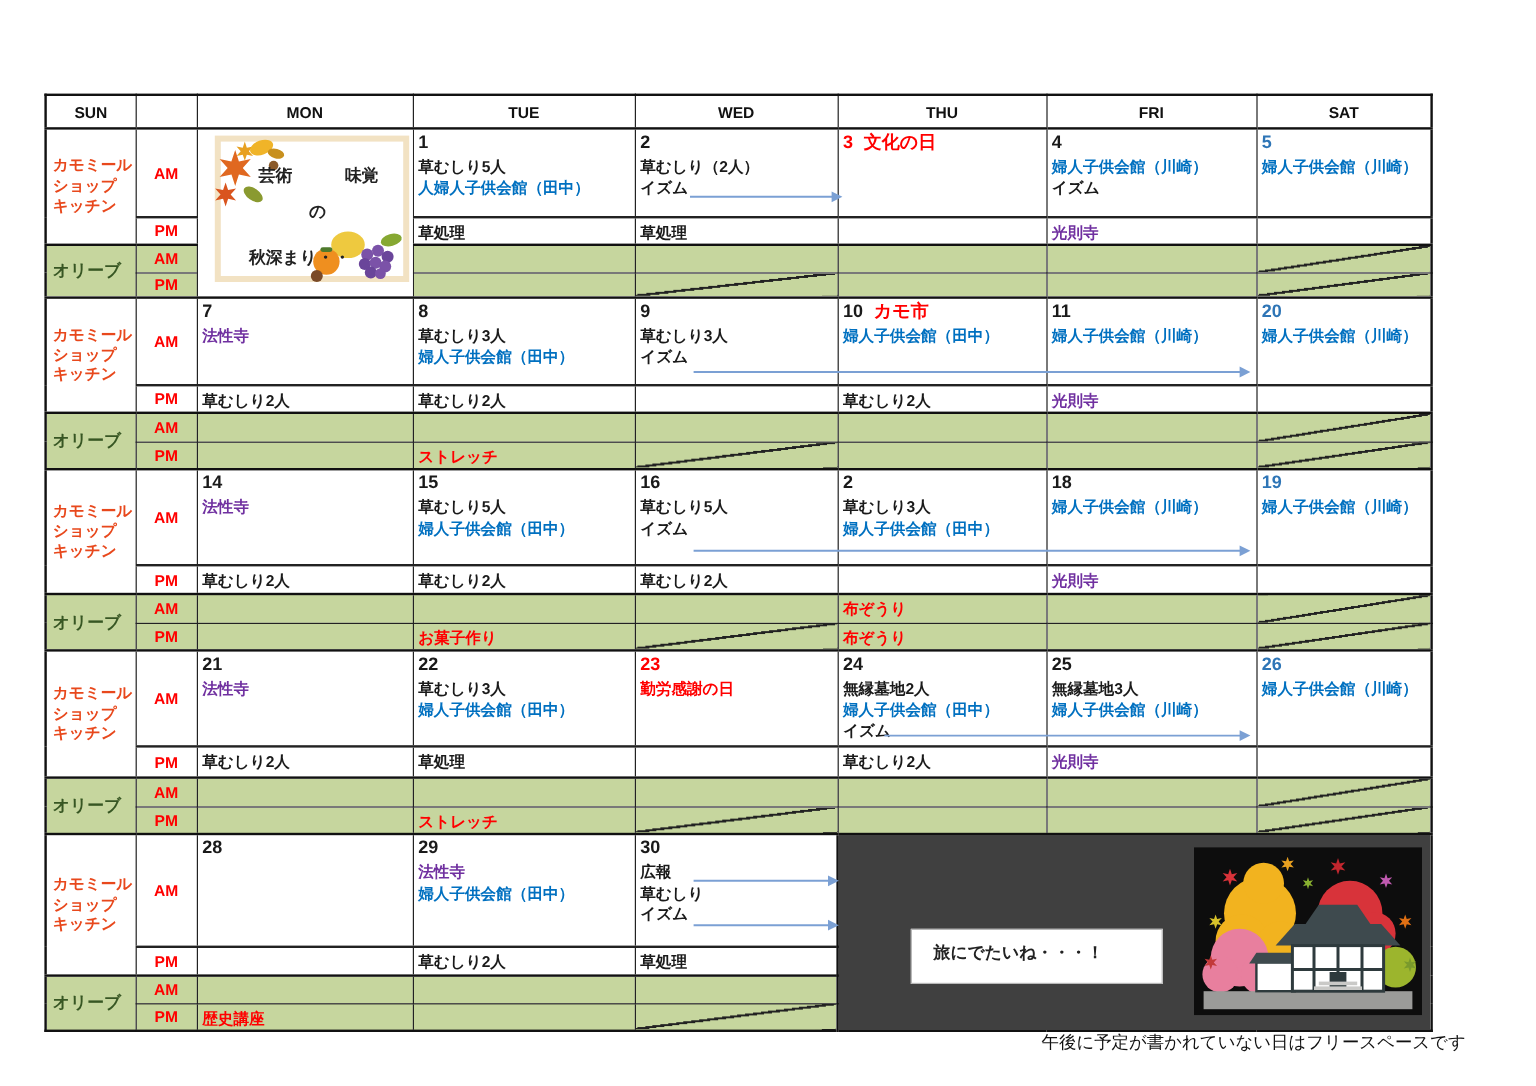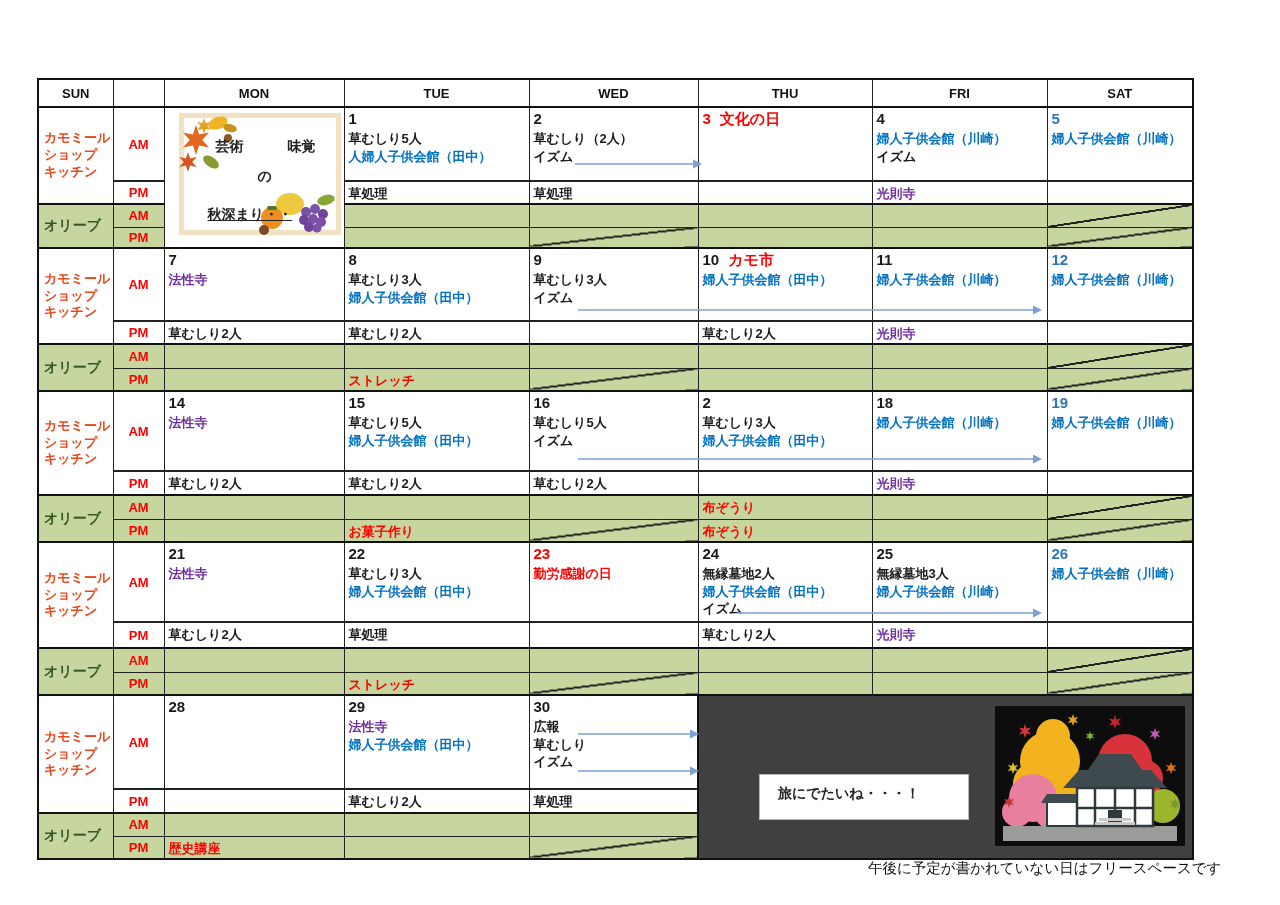--- a/index.html
+++ b/index.html
@@ -29,21 +29,21 @@
   .line{padding:0 4px;font-size:13px;font-weight:bold;line-height:1.35;}
   td .line:first-child{padding-top:3px;}
   .am-cell .day + .line{margin-top:3px;}
   .c-k{color:#1a1a1a}.c-b{color:var(--blue_text)}.c-p{color:var(--purple)}.c-r{color:var(--red)}.c-sb{color:var(--sat_blue)}
   td.moncard{background:#fff;position:relative;margin-left:44px;}
   td.merged{background:#404040;position:relative;border-left:2px solid #111;}
   
   .art-card{position:absolute;left:14px;top:5px;width:162px;height:122px;background:#fff;
     border:5px solid #f2e2c3;box-sizing:border-box;}
   .art-card span{position:absolute;font-size:14px;font-weight:bold;color:#222;}
-  .aw1{left:32px;top:20px;} .aw2{left:104px;top:20px;} .aw3{left:74px;top:50px;} .aw4{left:24px;top:88px;text-decoration:underline;}
+  .aw1{left:32px;top:20px;} .aw2{left:104px;top:20px;} .aw3{left:74px;top:50px;} .aw4{left:24px;top:88px;}
   .art-leaves{position:absolute;left:-6px;top:-6px;} .art-fruits{position:absolute;right:-4px;bottom:-6px;}
   
   .travel-box{position:absolute;left:60px;top:78px;width:210px;height:46px;background:#fff;border:1px solid #b8b8b8;
     font-size:14px;font-weight:bold;color:#222;padding:10px 0 0 18px;box-sizing:border-box;}
   .temple{position:absolute;right:7px;top:10px;}
   
   #arrow-layer{position:absolute;left:0;top:0;pointer-events:none;}
 </style>
 </head>
 <body>
@@ -194,21 +194,21 @@
           </td>
           <td class="am-cell">
             <div class="day"><span class="c-k">10</span><span class="dsuf c-r">カモ市</span></div>
             <div class="line c-b">婦人子供会館（田中）</div>
           </td>
           <td class="am-cell">
             <div class="day"><span class="c-k">11</span></div>
             <div class="line c-b">婦人子供会館（川崎）</div>
           </td>
           <td class="am-cell">
-            <div class="day"><span class="c-sb">12</span></div>
+            <div class="day"><span class="c-sb">20</span></div>
             <div class="line c-b">婦人子供会館（川崎）</div>
           </td>
         </tr>
         <tr class="pm-row" style="height: 23px;">
           <td class="ampm">PM</td>
           <td>
             <div class="line c-k">草むしり2人</div>
           </td>
           <td>
             <div class="line c-k">草むしり2人</div>

